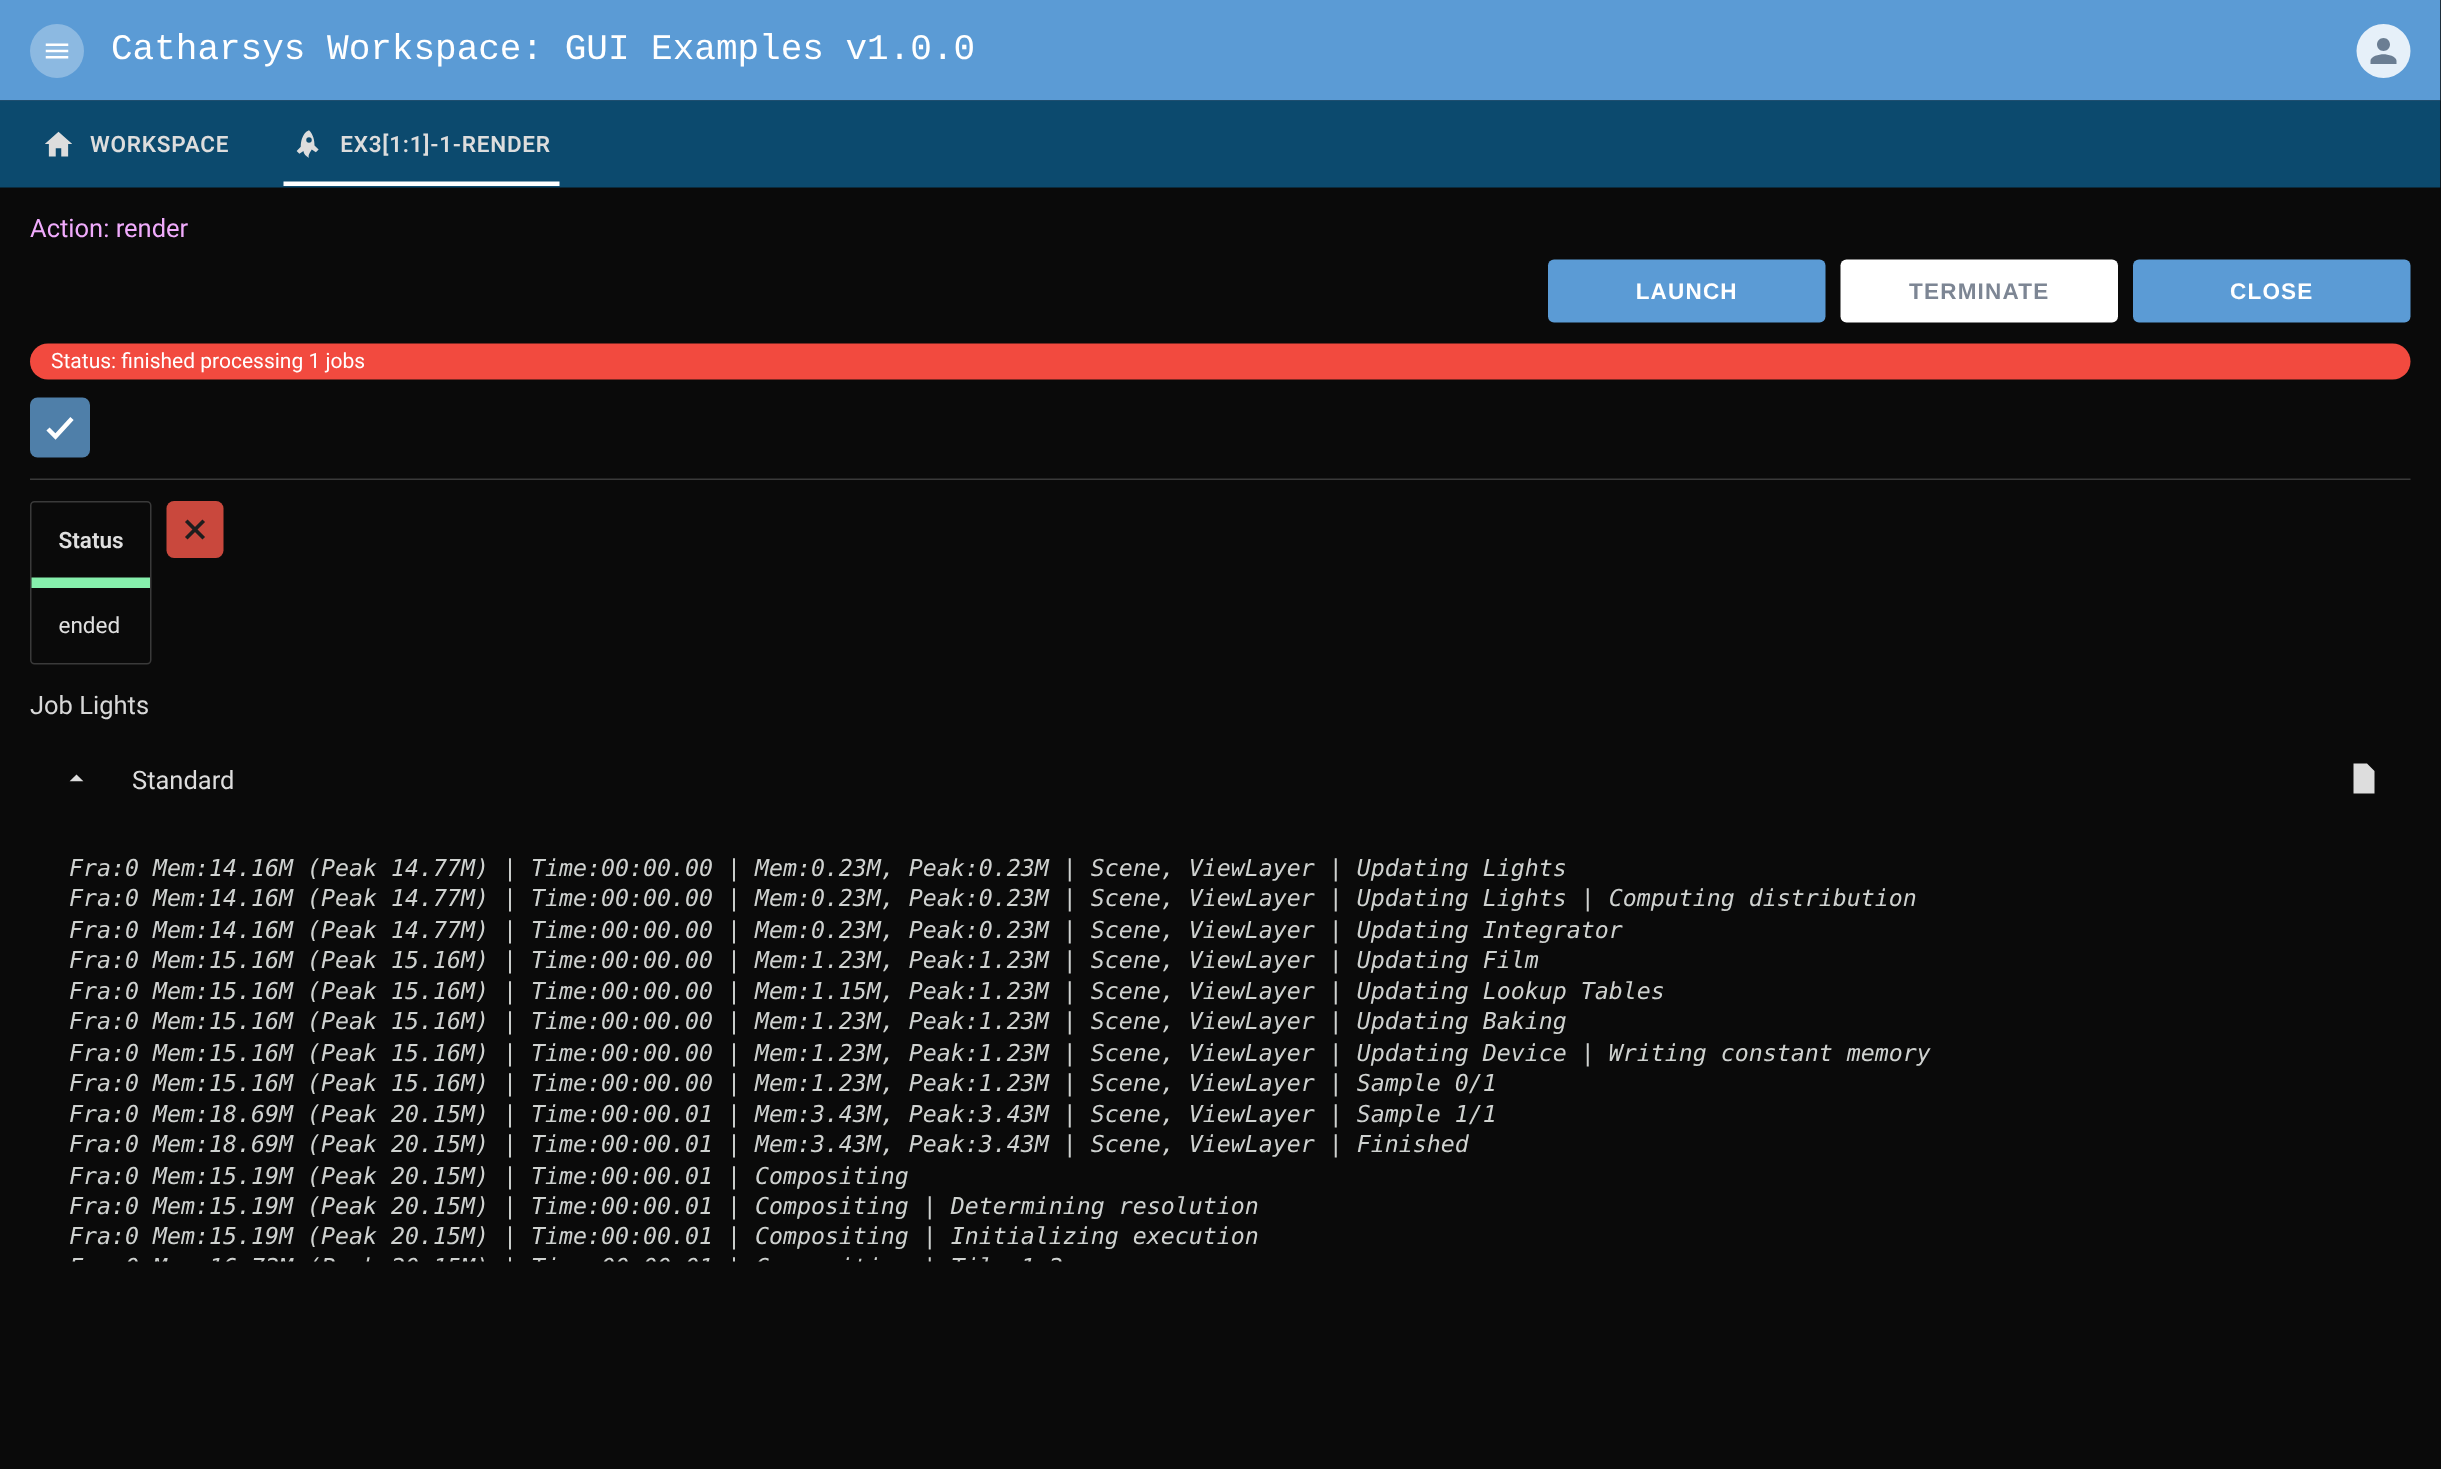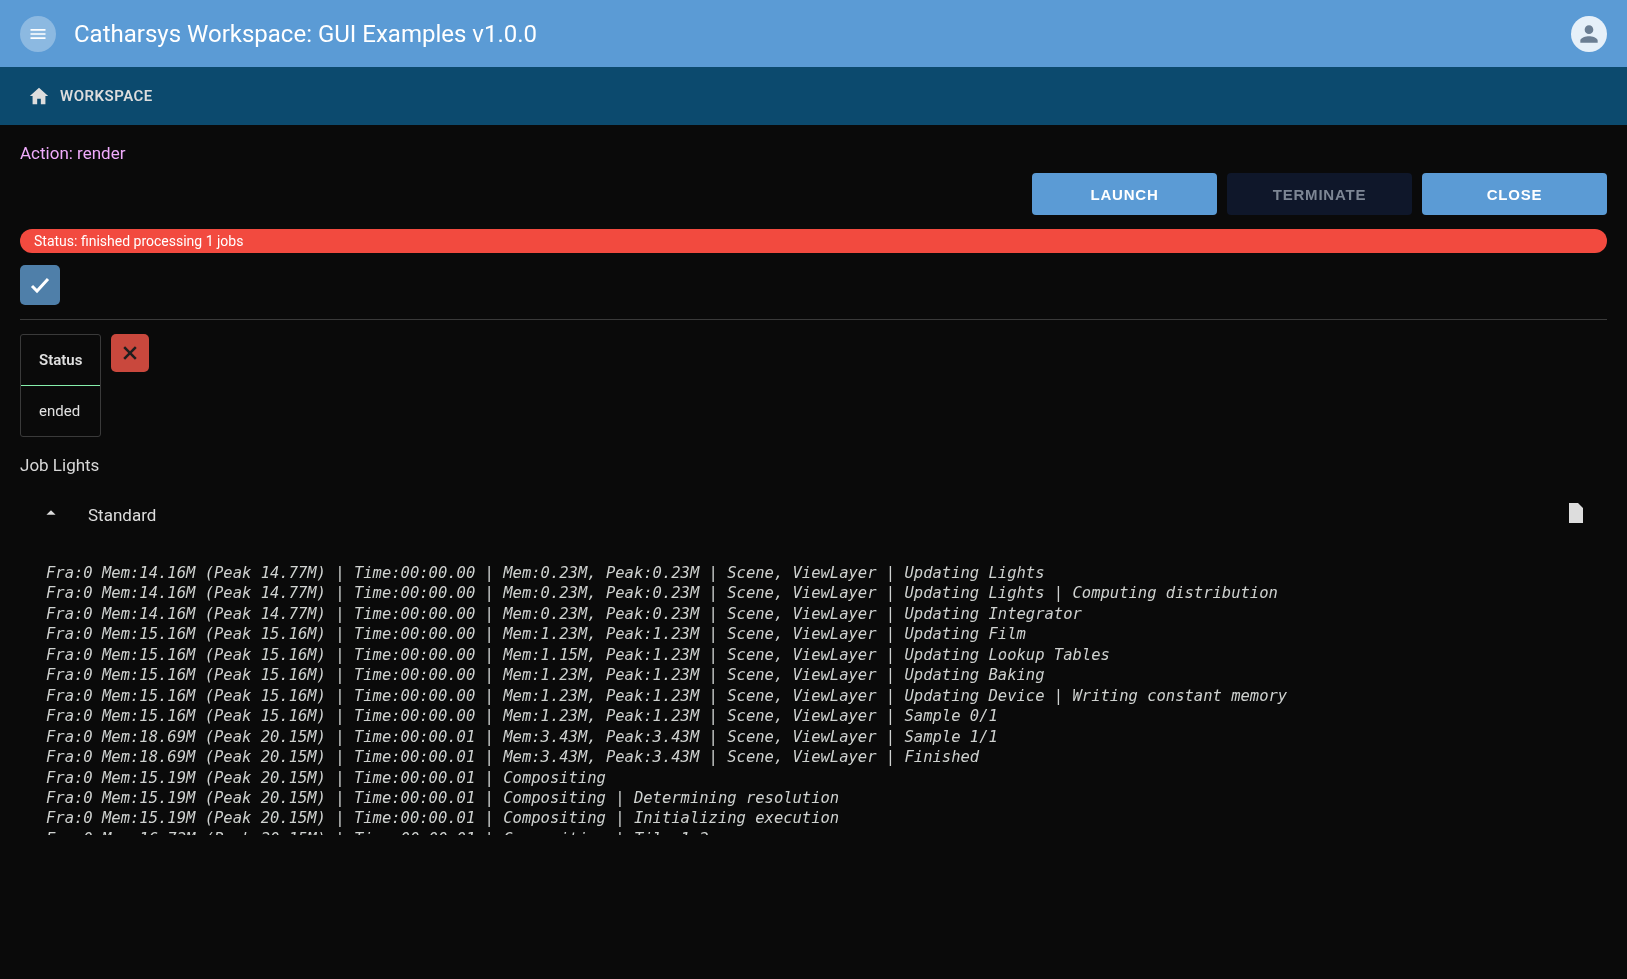--- a/index.html
+++ b/index.html
@@ -11,20 +11,21 @@
   height: 979px;
   overflow: hidden;
 }
 .topbar {
   background: #5b9bd5;
   height: 67px;
   display: flex;
   align-items: center;
   padding: 16px 20px;
   justify-content: space-between;
+  font-family: Liberation Mono, monospace;
 }
 .topbar-left { display: flex; align-items: center; gap: 18px; }
 .menu-btn {
   width: 36px; height: 36px;
   border-radius: 50%;
   background: rgba(255,255,255,0.3);
   display: flex; align-items: center; justify-content: center;
   cursor: pointer;
 }
 .menu-btn svg { width: 20px; height: 20px; fill: #fff; }
@@ -78,21 +79,21 @@
   border: none;
   border-radius: 4px;
   font-size: 15px;
   font-weight: 600;
   letter-spacing: 0.8px;
   cursor: pointer;
   color: #fff;
   background: #5b9bd5;
 }
 .btn.muted {
-  background: #0f172a;
+  background: #ffffff;
   color: #7d8694;
 }
 .status-bar {
   background: #f24a3f;
   color: #ffffff;
   border-radius: 12px;
   padding: 4px 14px;
   font-size: 14px;
   margin-bottom: 12px;
 }
@@ -123,21 +124,21 @@
   flex-direction: column;
   border-radius: 3px;
 }
 .status-table .cell {
   padding: 16px 18px;
   font-size: 15px;
   color: #e0e0e0;
 }
 .status-table .hdr {
   font-weight: 600;
-  border-bottom: 1px solid #86efac;
+  border-bottom: 7px solid #86efac;
 }
 .close-job-btn {
   width: 38px; height: 38px;
   background: #c9483d;
   border-radius: 5px;
   display: flex; align-items: center; justify-content: center;
   cursor: pointer;
   align-self: flex-start;
 }
 .close-job-btn svg { width: 20px; height: 20px; stroke: #1e1e1e; stroke-width: 3; }
@@ -189,20 +190,26 @@
   </div>
 </div>
 
 <div class="tabbar">
   <div class="tab">
     <svg viewBox="0 0 24 24">
         <path d="M12 3l10 9h-3v9h-5v-6H10v6H5v-9H2z"></path>
       </svg>
     <span>WORKSPACE</span>
   </div>
+  <div class="tab active">
+    <svg viewBox="0 0 24 24">
+        <path d="M12 2c3 3 4 7 4 11l3 3-2 2-3-2c-1 2-3 4-2 6-2-1-4-3-4-5l-3 2-2-2 3-3c0-4 1-8 4-11zm0 5a2 2 0 100 4 2 2 0 000-4z"></path>
+      </svg>
+    <span>EX3[1:1]-1-RENDER</span>
+  </div>
 </div>
 
 <div class="content">
 
   <div class="action-label">Action: render</div>
 
   <div class="btn-row">
     <button class="btn">LAUNCH</button>
     <button class="btn muted">TERMINATE</button>
     <button class="btn">CLOSE</button>

